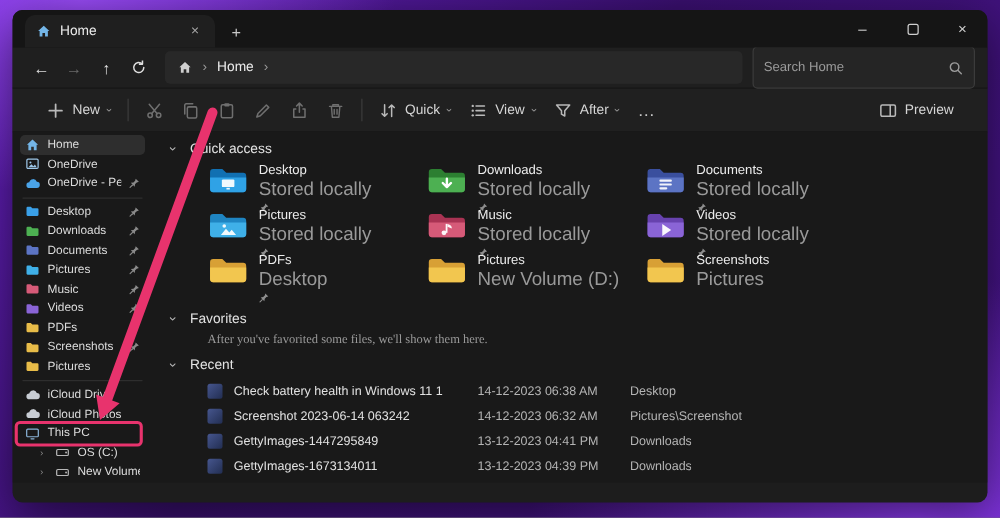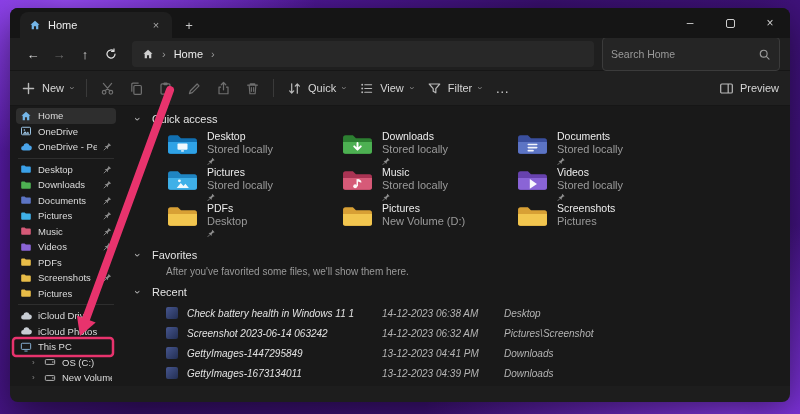--- a/index.html
+++ b/index.html
@@ -44,21 +44,21 @@
   .csep { font-size:11px; color:#9a9a9a; }
   .search { width:178px; height:26px; background:#252525; border:1px solid #3b3b3b; border-radius:4px;
             display:flex; align-items:center; padding:16px 8px; gap:6px; }
   .search input { flex:1; background:transparent; border:none; outline:none; color:#cfcfcf;
                   font-size:10.5px; font-family:inherit; min-width:0; }
   .search input::placeholder { color:#9a9a9a; }
   .search svg { width:13px; height:13px; color:#9a9a9a; flex:none; }
 
   
   .toolbar { height:36px; background:#202020; border-top:1px solid #161616; border-bottom:1px solid #161616;
-             display:flex; align-items:center; padding:0 4px; }
+             display:flex; align-items:center; padding:0 20px; }
   .tbtn { display:flex; align-items:center; gap:6px; padding:0 7px; height:26px; border-radius:4px; }
   .tico { width:15px; height:15px; color:#b9b9b9; }
   .tbtn.dim .tico { color:#6f6f6f; }
   .tlabel { font-size:11px; color:#d6d6d6; }
   .dd { font-size:9px; color:#9a9a9a; }
   .rotd { display:inline-block; transform:rotate(90deg); }
   .tdiv { width:1px; height:18px; background:#3a3a3a; margin:0 6px; flex:none; }
   .tspace { flex:1; }
   .more { font-size:14px; color:#c8c8c8; letter-spacing:1px; }
 
@@ -77,24 +77,24 @@
 
   .main { flex:1; padding:2px 6px 0 10px; overflow:hidden; }
   .shead { display:flex; align-items:center; gap:9px; height:18px; margin:2px 0 2px 3px; }
   .shead .chv { font-size:11px; color:#b4b4b4; width:10px; text-align:center; }
   .stitle { font-size:11px; color:#e4e4e4; }
   .qagrid { display:grid; grid-template-columns:repeat(3,175px); grid-auto-rows:36px; margin:2px 0 0 36px; }
   .tile { display:flex; gap:8px; align-items:flex-start; }
   .bigfolder { width:33px; height:27px; flex:none; }
   .tiletext { min-width:0; }
   .tname { font-size:10.5px; color:#ececec; line-height:1.2; white-space:nowrap; }
-  .tsub { font-size:11px; color:#9a9a9a; line-height:1.25; white-space:nowrap; }
+  .tsub { font-size:15px; color:#9a9a9a; line-height:1.25; white-space:nowrap; }
   .tpin { width:8.5px; height:8.5px; color:#8e8e8e; margin-top:1px; }
-  .empty { margin:1px 0 0 36px; font-size:10px; color:#9a9a9a; }
-  .rlist { margin:2px 0 0 36px;font-style:italic; }
+  .empty { margin:1px 0 0 36px; font-size:10px; color:#9a9a9a;font-family:Liberation Serif, serif; }
+  .rlist { margin:2px 0 0 36px; }
   .rrow { display:flex; align-items:center; height:20px; font-size:10px; }
   .rthumb { width:12px; height:12px; border-radius:2px; margin-right:9px; flex:none;
             background:linear-gradient(135deg,#46568e,#222e52); }
   .rname { width:195px; color:#e2e2e2; white-space:nowrap; overflow:hidden; flex:none; }
   .rdate { width:122px; color:#b4b4b4; flex:none; }
   .rloc { color:#b4b4b4; white-space:nowrap; overflow:hidden; }
 
   
   .sbar { position:absolute; left:0; right:0; bottom:0; height:16px; background:#1d1d1d;
           border-top:1px solid #2a2a2a; display:flex; align-items:center; padding:0 10px; }
@@ -284,21 +284,21 @@
       <svg class="tico">
           <use href="#sym-view"></use>
         </svg>
       <span class="tlabel">View</span>
       <span class="dd rotd">›</span>
     </button>
     <button class="tbtn">
       <svg class="tico">
           <use href="#sym-filter"></use>
         </svg>
-      <span class="tlabel">Filter</span>
+      <span class="tlabel">After</span>
       <span class="dd rotd">›</span>
     </button>
     <button class="tbtn">
         <span class="more">…</span>
       </button>
     <span class="tspace"></span>
     <button class="tbtn">
       <svg class="tico">
           <use href="#sym-preview"></use>
         </svg>

